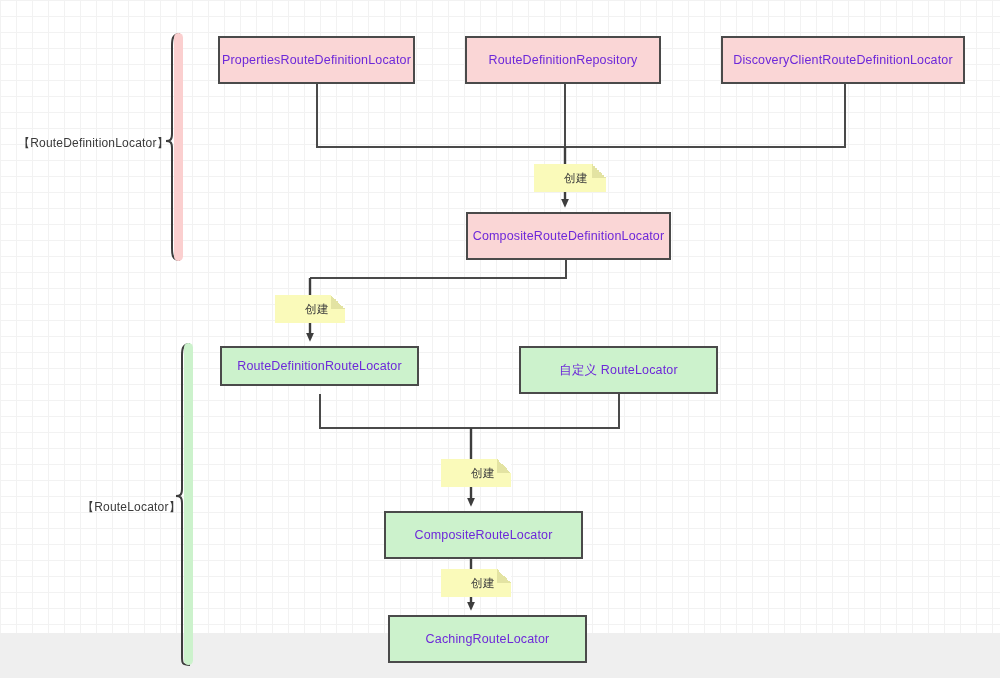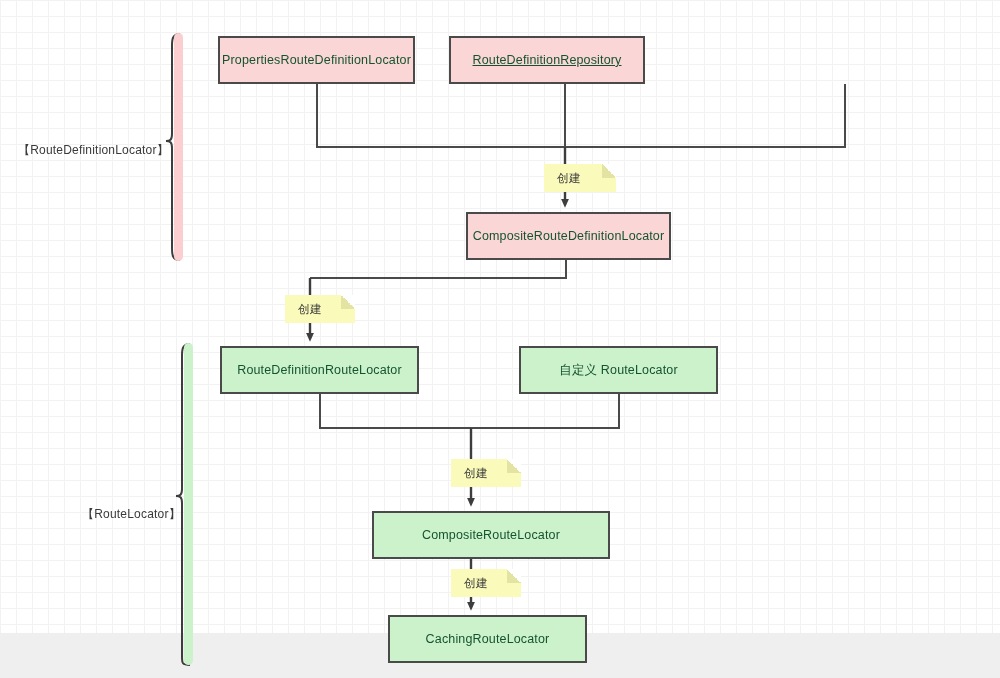--- a/index.html
+++ b/index.html
@@ -46,43 +46,42 @@
   }
   .node {
     position: absolute;
     box-sizing: border-box;
     border: 2px solid #4d4d4d;
     display: flex;
     align-items: center;
     justify-content: center;
     font-size: 12.5px;
     letter-spacing: 0.15px;
-    color: #14532d;
+    color: #6d28d9;
     text-align: center;
     line-height: 1.3;
   }
   .node.pink {
     background: #fad6d6;
     border-color: #4a4a4a;
   }
   .node.green {
     background: #ccf2cc;
     border-color: #4a4a4a;
   }
   .note {
     position: absolute;
     box-sizing: border-box;
     background: #fafaba;
     font-size: 11.5px;
     color: #3d3d3d;
     display: flex;
     align-items: center;
-    padding-left: 13px;
+    padding-left: 30px;
     letter-spacing: 0.5px;
-    margin-left: 10px;
   }
   .note .fold {
     position: absolute;
     right: 0;
     top: 0;
     width: 14px;
     height: 14px;
     background: linear-gradient(to bottom left, #ffffff 0 50%, #e3e3a2 50% 100%);
   }
   .bracket-bar {
@@ -97,21 +96,20 @@
     background: #ccf2cc;
     border-radius: 7px;
   }
   .bracket-label {
     position: absolute;
     font-size: 12px;
     color: #3a3a3a;
     white-space: nowrap;
     text-align: right;
     letter-spacing: 0.2px;
-    margin-top: 7px;
   }
 </style>
 </head>
 <body>
 
 <div id="canvas">
 
   <div id="bottom-strip"></div>
 
   <svg id="edges" viewBox="0 0 1000 678" xmlns="http://www.w3.org/2000/svg">
@@ -143,30 +141,31 @@
   </svg>
 
   <div class="bracket-bar pink" style="left:174px; top:33px; width:9px; height:228px;"></div>
   <div class="bracket-bar green" style="left:184px; top:343px; width:9px; height:322px;"></div>
 
   <div class="bracket-label" style="left:18px; top:135px;">【RouteDefinitionLocator】</div>
   <div class="bracket-label" style="left:82px; top:499px;">【RouteLocator】</div>
 
   <div class="node pink" style="left:218px; top:36px; width:197px; height:48px;">PropertiesRouteDefinitionLocator</div>
 
-  <div class="node pink" style="left:449px; top:36px; width:196px; height:48px;text-decoration:underline;">RouteDefinitionRepository</div>
+  <div class="node pink" style="left:465px; top:36px; width:196px; height:48px;">RouteDefinitionRepository</div>
 
+  <div class="node pink" style="left:721px; top:36px; width:244px; height:48px;">DiscoveryClientRouteDefinitionLocator</div>
 
   <div class="node pink" style="left:466px; top:212px; width:205px; height:48px;">CompositeRouteDefinitionLocator</div>
 
-  <div class="node green" style="left:220px; top:346px; width:199px; height:48px;">RouteDefinitionRouteLocator</div>
+  <div class="node green" style="left:220px; top:346px; width:199px; height:40px;">RouteDefinitionRouteLocator</div>
 
   <div class="node green" style="left:519px; top:346px; width:199px; height:48px;">自定义 RouteLocator</div>
 
-  <div class="node green" style="left:372px; top:511px; width:238px; height:48px;">CompositeRouteLocator</div>
+  <div class="node green" style="left:384px; top:511px; width:199px; height:48px;">CompositeRouteLocator</div>
 
   <div class="node green" style="left:388px; top:615px; width:199px; height:48px;">CachingRouteLocator</div>
 
   <div class="note" style="left:534px; top:164px; width:72px; height:28px;">
     <span>创建</span>
     <span class="fold"></span>
   </div>
 
   <div class="note" style="left:275px; top:295px; width:70px; height:28px;">
     <span>创建</span>

